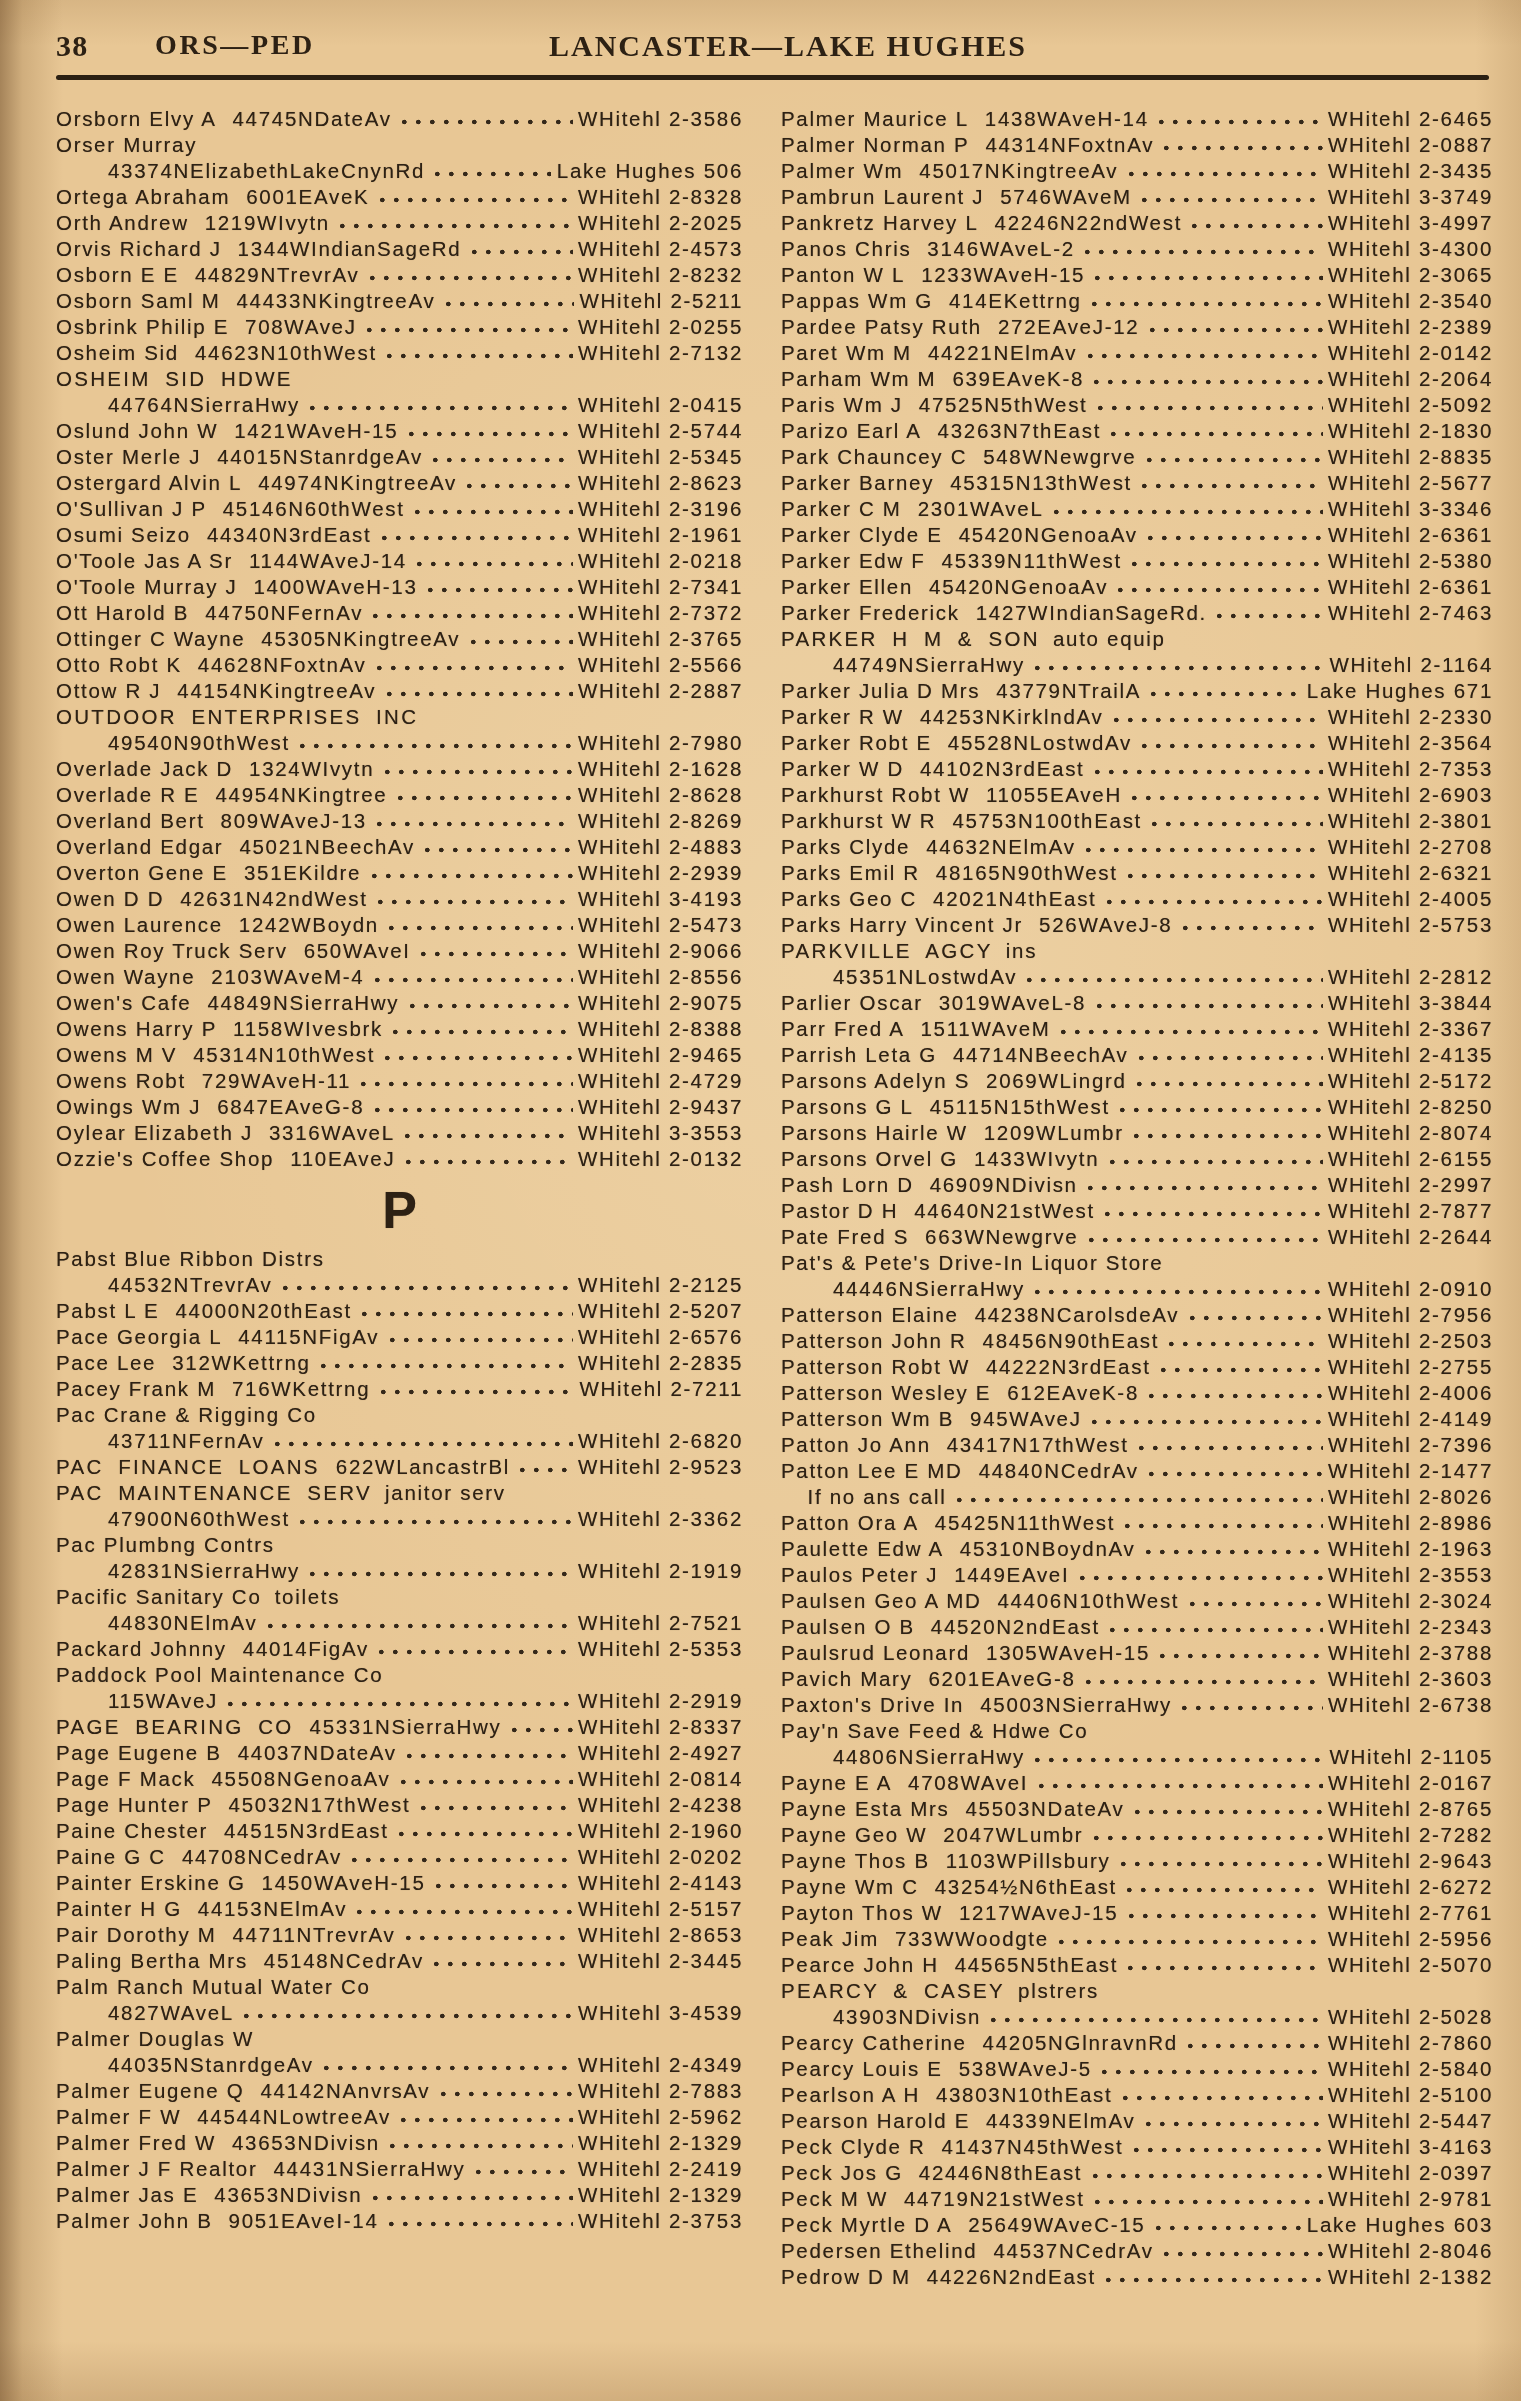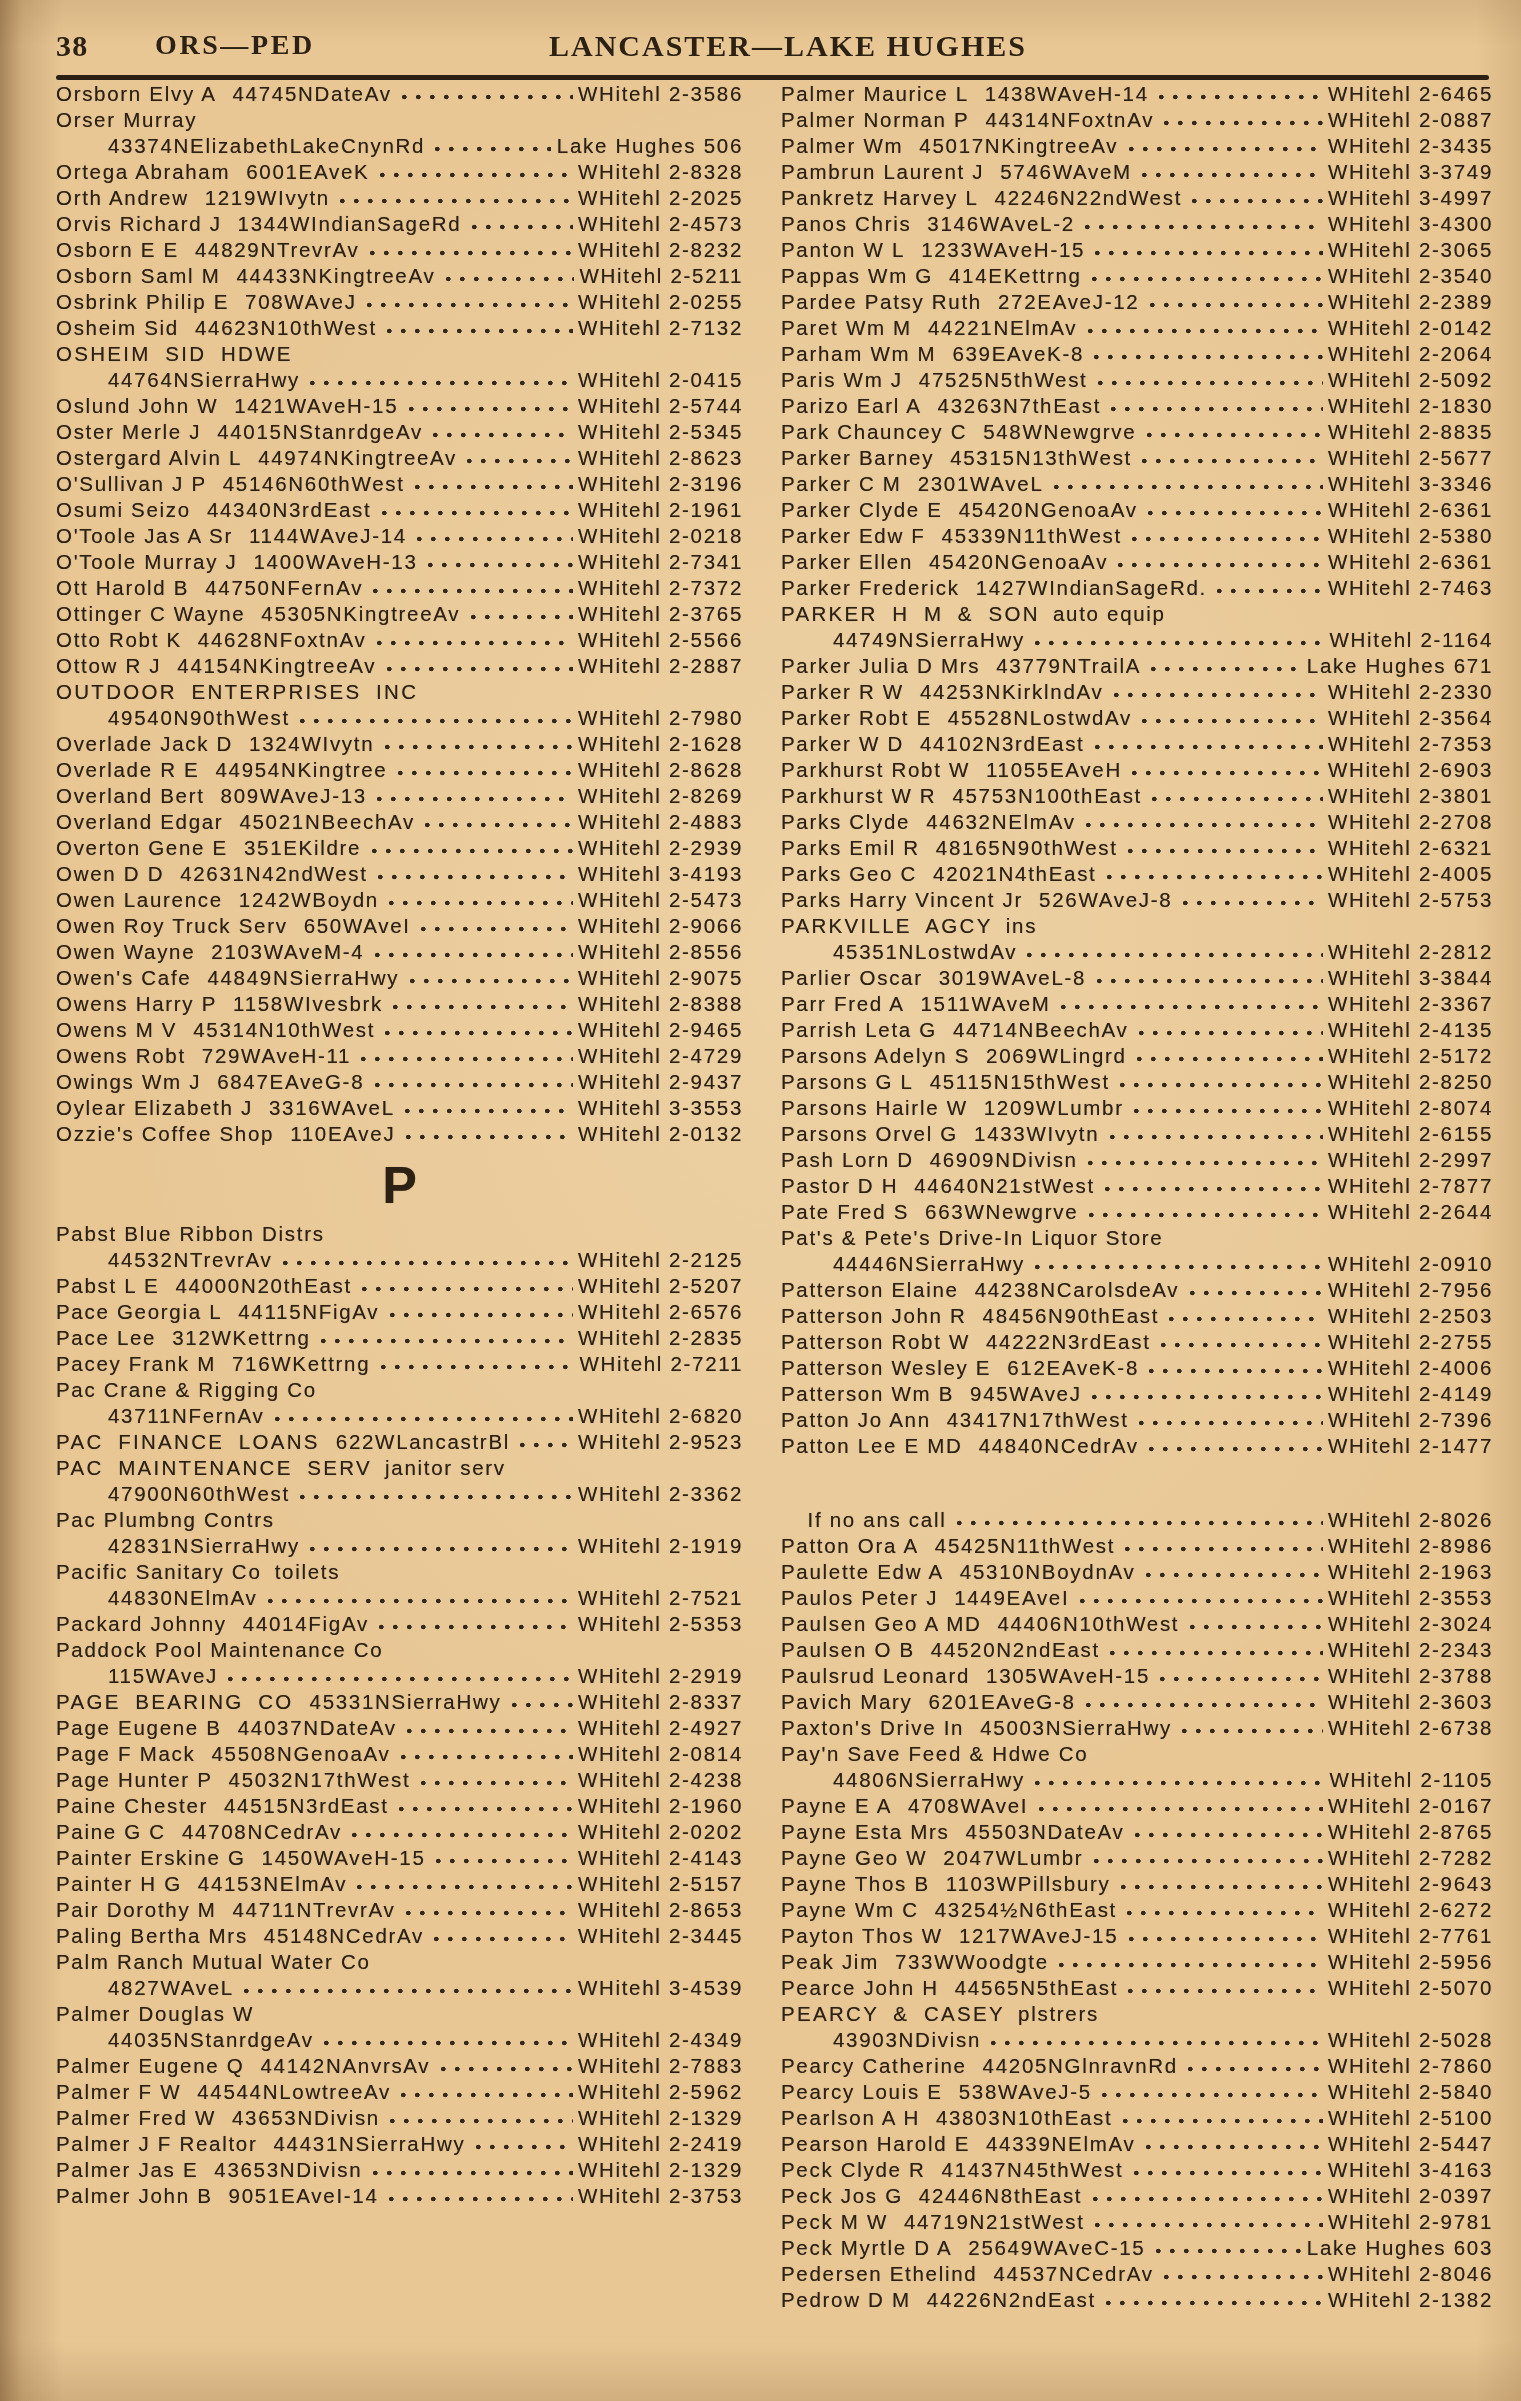--- a/index.html
+++ b/index.html
@@ -13,31 +13,31 @@
       linear-gradient(270deg, rgba(146,106,58,0.20) 0px, rgba(0,0,0,0) 46px),
       linear-gradient(180deg, rgba(140,100,55,0.18) 0px, rgba(0,0,0,0) 46px),
       linear-gradient(0deg, rgba(140,100,55,0.25) 0px, rgba(0,0,0,0) 60px),
       #e8c795;
   }
   .hdr{position:absolute;top:29px;left:56px;width:1433px;height:41px;font-family:Liberation Serif, serif;}
   .pgnum{position:absolute;left:0;top:0;font-size:30px;font-weight:bold;letter-spacing:1.3px;}
   .idx{position:absolute;left:99px;top:0;font-size:28px;font-weight:bold;letter-spacing:2.6px;}
   .ttl{position:absolute;left:493px;top:0;font-size:30px;font-weight:bold;letter-spacing:2px;white-space:nowrap;}
   .rule{position:absolute;top:75px;left:56px;width:1433px;height:5.3px;background:#2b2013;border-radius:2.6px;}
-  .col{position:absolute;top:82px;}
+  .col{position:absolute;top:107px;}
   .col-left{left:56px;width:687px;}
   .col-right{left:781px;width:712px;}
   .row{display:flex;align-items:baseline;height:26px;font-size:20.5px;letter-spacing:1.7px;white-space:nowrap;
        text-shadow:0 0 0.7px rgba(45,33,20,0.55);}
   .nm{flex:0 0 auto;}
   .desc{flex:0 0 auto;margin-left:13.2px;}
   .addr{flex:0 0 auto;margin-left:16px;}
   .addr-line{padding-left:52px;}
   .addr-line .addr, .note-line .addr{margin-left:0;}
-  .note-line{padding-left:26.5px;margin-top:48px;}
+  .note-line{padding-left:26.5px;}
   .bold{font-weight:normal;letter-spacing:2.3px;word-spacing:6.6px;}
   .dots{flex:1 1 auto;min-width:10.6px;height:8px;align-self:flex-end;margin:0 5.3px 6.6px 9.3px;
         background-image:radial-gradient(circle at 3.3px 4px, rgba(43,32,19,0.95) 2.1px, rgba(0,0,0,0) 2.6px);
         background-size:14px 8px;background-repeat:repeat-x;}
   .ph{flex:0 0 auto;}
   .section-letter{height:74px;display:flex;align-items:center;justify-content:center;
         font-size:52px;font-weight:bold;text-shadow:0 0 0.7px rgba(45,33,20,0.55);}
 </style>
 </head>
 <body>

